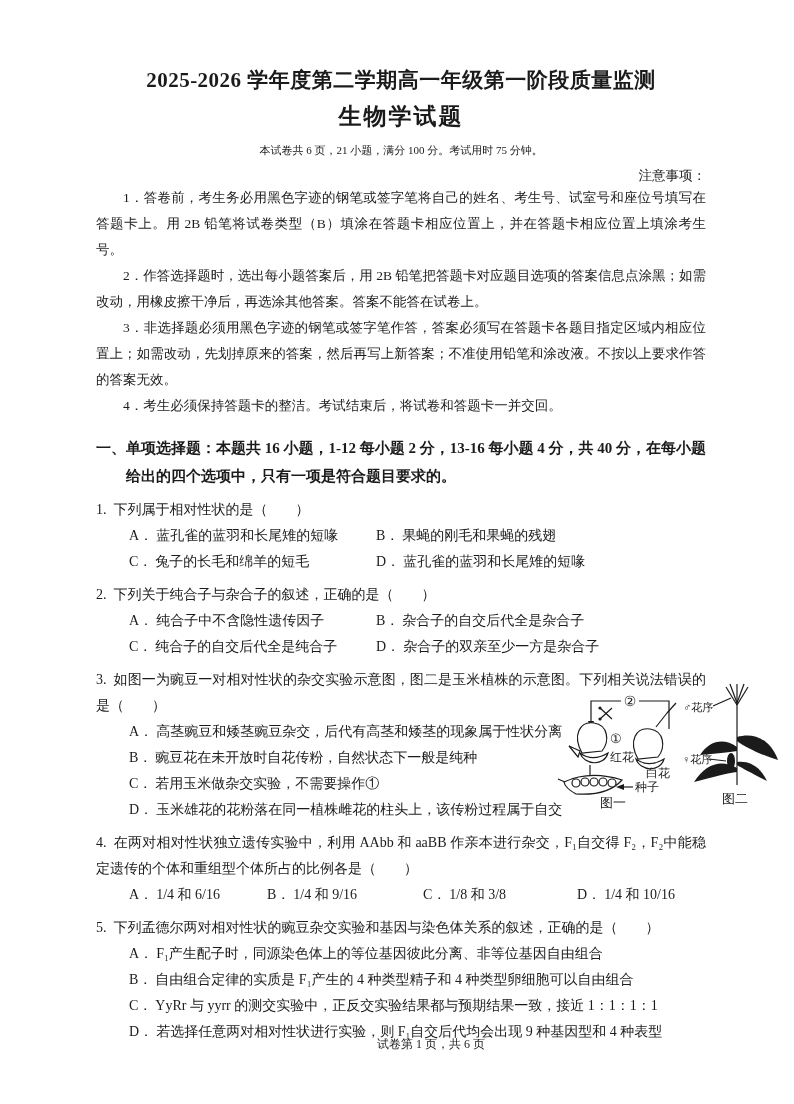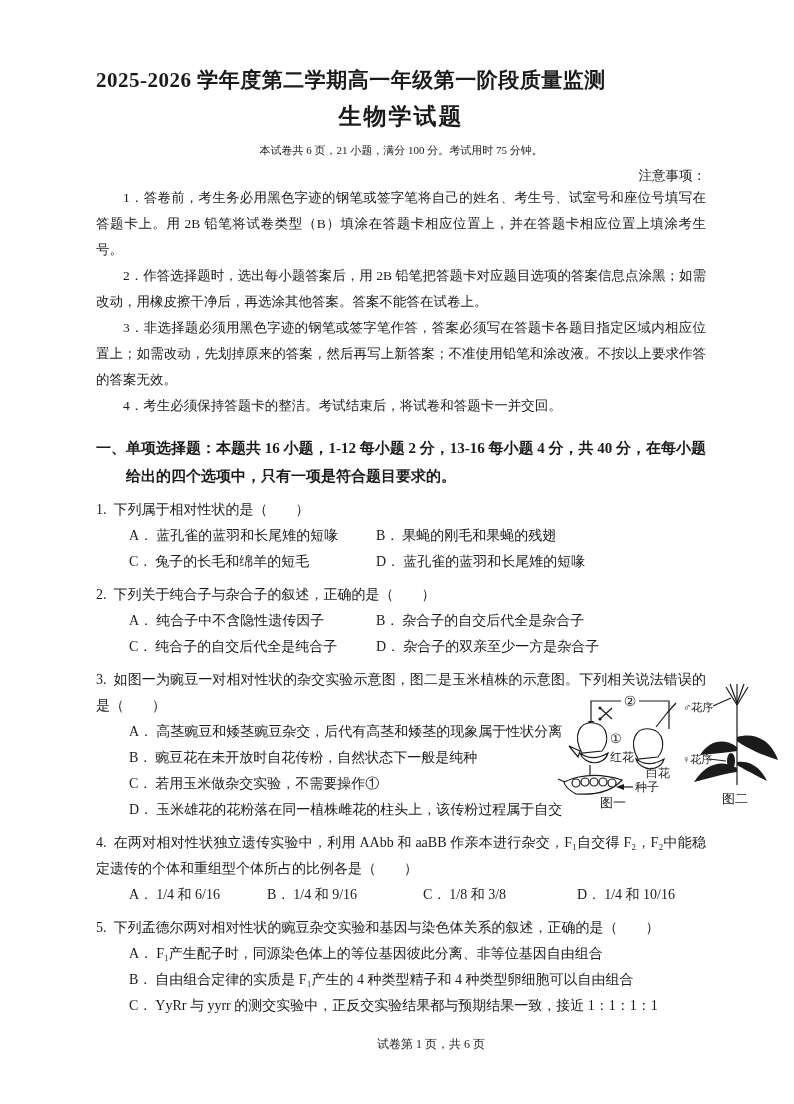--- a/index.html
+++ b/index.html
@@ -4,21 +4,21 @@
 <style>
   html,body { margin:0; padding:0; background:#e8e8e8; }
   .page {
     position:relative; width:794px; height:1104px; margin:0 auto;
     background:#ffffff; color:#1b1b1b;
     font-family:"Liberation Serif","DejaVu Serif",serif;
     overflow:hidden;
   }
   .content { position:absolute; left:96px; top:66px; width:610px; }
 
-  .title1 { margin:0; text-align:left; font-size:21px; font-weight:bold; letter-spacing:0.5px; }
+  .title1 { margin:0; text-align:center; font-size:21px; font-weight:bold; letter-spacing:0.5px; }
   .title2 { margin:7px 0 0; text-align:center; font-size:23px; font-weight:bold; letter-spacing:2px; }
   .exam-info { margin:11px 0 0; text-align:center; font-size:11px; }
 
   .notice-head { margin:9px 0 0; font-size:13.5px;text-align:right; }
   .notice-item { margin:0; font-size:13.5px; line-height:26px; text-indent:2em; text-align:justify; }
 
   .section-head {
     margin:15px 0 0; font-size:15px; font-weight:bold; line-height:28px;
     padding-left:2em; text-indent:-2em; text-align:justify;
   }
@@ -174,19 +174,20 @@
         <div class="opt"><span class="opt-label">D．</span><span>1/4 和 10/16</span></div>
       </div>
     </div>
 
     <div class="question">
       <p class="stem"><span class="qnum">5.</span><span>下列孟德尔两对相对性状的豌豆杂交实验和基因与染色体关系的叙述，正确的是（　　）</span></p>
       <div class="options one-col">
         <div class="opt"><span class="opt-label">A．</span><span>F₁产生配子时，同源染色体上的等位基因彼此分离、非等位基因自由组合</span></div>
         <div class="opt"><span class="opt-label">B．</span><span>自由组合定律的实质是 F₁产生的 4 种类型精子和 4 种类型卵细胞可以自由组合</span></div>
         <div class="opt"><span class="opt-label">C．</span><span>YyRr 与 yyrr 的测交实验中，正反交实验结果都与预期结果一致，接近 1：1：1：1</span></div>
+        <div class="opt"><span class="opt-label">D．</span><span>若选择任意两对相对性状进行实验，则 F₁自交后代均会出现 9 种基因型和 4 种表型</span></div>
       </div>
     </div>
 
   </div>
 
   <div class="footer">试卷第 1 页，共 6 页</div>
 </div>
 
 </body></html>

